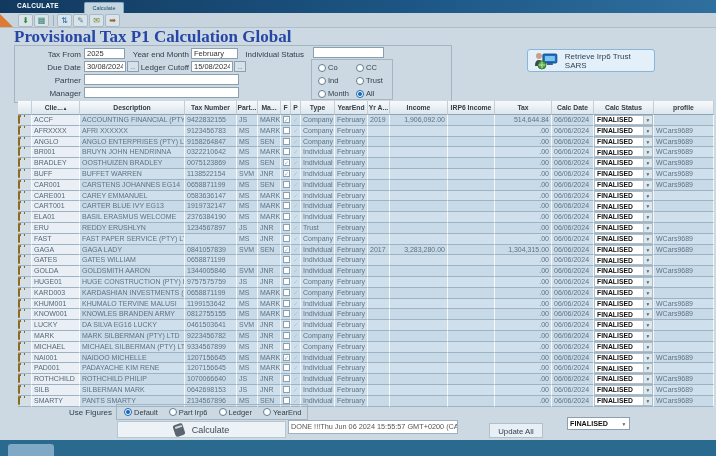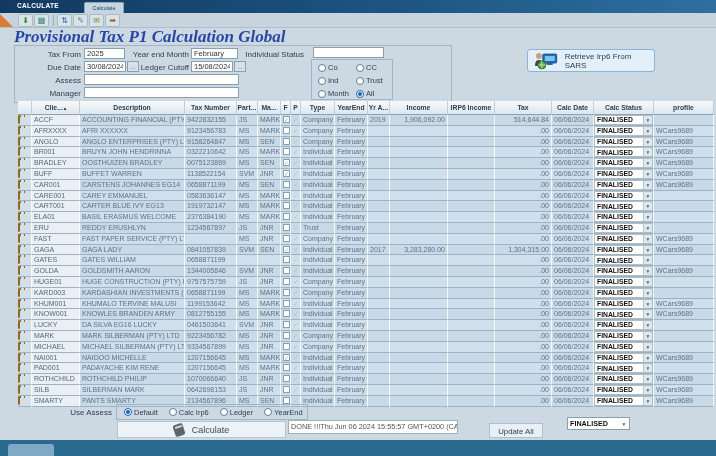--- a/index.html
+++ b/index.html
@@ -15,21 +15,21 @@
           font-size:5.5px;color:#27475e;text-align:center;line-height:10px;}
   
   .toolbar{position:absolute;left:0;top:13px;width:716px;height:15px;background:#c7d4dd;border-bottom:1px solid #aebfca;}
   .fold{position:absolute;left:0;top:14px;width:0;height:0;border-bottom:13px solid #dd7b33;border-right:13px solid transparent;}
   .tools{position:absolute;left:18px;top:1px;display:flex;align-items:center;height:13px;}
   .tool{width:15px;height:13px;margin-right:1px;background:#d9e3ea;border:1px solid #a9bac6;border-radius:2px;
         font-size:8px;line-height:11px;text-align:center;cursor:default;}
   .toolsep{width:1px;height:11px;background:#9fb0bb;margin:0 3px;}
   
   .page-title{position:absolute;left:14px;top:27px;font-family:"Liberation Serif",serif;
-              font-style:italic;font-weight:bold;font-size:17px;color:#2746a6;}
+              font-weight:bold;font-size:17px;color:#2746a6;}
   
   .form-panel{position:absolute;left:14px;top:45px;width:438px;height:58px;border:1px solid #a3b5c1;}
   .flabel{position:absolute;font-size:8px;color:#33414e;text-align:right;white-space:nowrap;}
   .finput{position:absolute;height:11px;background:#ffffff;border:1px solid #8aa0b0;font-size:7.5px;
           color:#333;padding:0 2px;font-family:"Liberation Sans",sans-serif;}
   .browse{position:absolute;width:12px;height:11px;background:#d6e2ea;border:1px solid #8aa0b0;
           font-size:6px;line-height:8px;text-align:center;color:#333;padding:0;}
   .radio-box{position:absolute;left:296px;top:13px;width:82px;height:41px;border:1px solid #a3b5c1;
              display:grid;grid-template-columns:38px 42px;grid-auto-rows:13px;align-items:center;padding:1px 0 0 6px;}
   .radio-item{display:flex;align-items:center;gap:2px;font-size:7.5px;color:#33414e;cursor:default;}
@@ -120,21 +120,21 @@
     <span class="flabel" style="left:214px;width:75px;top:4px">Individual Status</span>
     <input class="finput" style="left: 298px; top: 1px; width: 71px;" value="">
 
     <span class="flabel" style="left:0;width:66px;top:17px">Due Date</span>
     <input class="finput" style="left: 69px; top: 15px; width: 42px;" value="30/08/2024">
     <button class="browse" style="left:112px;top:15px">...</button>
     <span class="flabel" style="left:124px;width:50px;top:17px">Ledger Cutoff</span>
     <input class="finput" style="left: 176px; top: 15px; width: 42px;" value="15/08/2024">
     <button class="browse" style="left:219px;top:15px">...</button>
 
-    <span class="flabel" style="left:0;width:66px;top:30px">Assess</span>
+    <span class="flabel" style="left:0;width:66px;top:30px">Partner</span>
     <input class="finput" style="left: 69px; top: 28px; width: 155px;" value="">
     <span class="flabel" style="left:0;width:66px;top:43px">Manager</span>
     <input class="finput" style="left: 69px; top: 41px; width: 155px;" value="">
 
     <div class="radio-box" id="entity-filter">
         <label class="radio-item">
           <span class="radio"></span>
           <span>Co</span>
         </label>
         <label class="radio-item">
@@ -163,21 +163,21 @@
   <div class="retrieve">
     <svg width="26" height="18" viewBox="0 0 26 18">
       <rect x="9" y="2" width="14" height="9" rx="1" fill="#1f6fc0" stroke="#14508d"></rect>
       <rect x="11" y="4" width="10" height="5" fill="#7fc3ef"></rect>
       <rect x="13" y="11" width="6" height="2" fill="#36618c"></rect>
       <circle cx="5" cy="4" r="3" fill="#caa089"></circle>
       <path d="M1 14 Q1 8 5 8 Q9 8 9 14 Z" fill="#3a4a58"></path>
       <circle cx="8" cy="13" r="4" fill="#57a63c" stroke="#2e7020"></circle>
       <path d="M4.5 13 h7 M8 9.5 v7" stroke="#d9efcf" stroke-width="0.8" fill="none"></path>
     </svg>
-    <span>Retrieve Irp6 From SARS</span>
+    <span>Retrieve Irp6 Trust SARS</span>
   </div>
 
   <div class="grid">
     <div class="g-header" id="grid-header">
         <div class="hcell" style="width: 14px;"></div>
         <div class="hcell" style="width: 48px;">Clie...<span class="sortmark">▴</span></div>
         <div class="hcell" style="width: 105px;">Description</div>
         <div class="hcell" style="width: 52px;">Tax Number</div>
         <div class="hcell" style="width: 21px;">Part...</div>
         <div class="hcell" style="width: 23px;">Ma...</div>
@@ -946,29 +946,29 @@
             <div class="gsel">
               <span class="gsel-t">FINALISED</span>
               <span class="gsel-a">▾</span>
             </div>
           </div>
           <div class="cell" style="width: 60px;">WCars9689</div>
         </div>
       </div>
   </div>
 
-  <span class="uf-label">Use Assess</span>
+  <span class="uf-label">Use Figures</span>
   <div class="uf-box" id="use-figures">
       <label class="radio-item">
         <span class="radio checked"></span>
         <span>Default</span>
       </label>
       <label class="radio-item">
         <span class="radio"></span>
-        <span>Calc Irp6</span>
+        <span>Part Irp6</span>
       </label>
       <label class="radio-item">
         <span class="radio"></span>
         <span>Ledger</span>
       </label>
       <label class="radio-item">
         <span class="radio"></span>
         <span>YearEnd</span>
       </label>
     </div>

